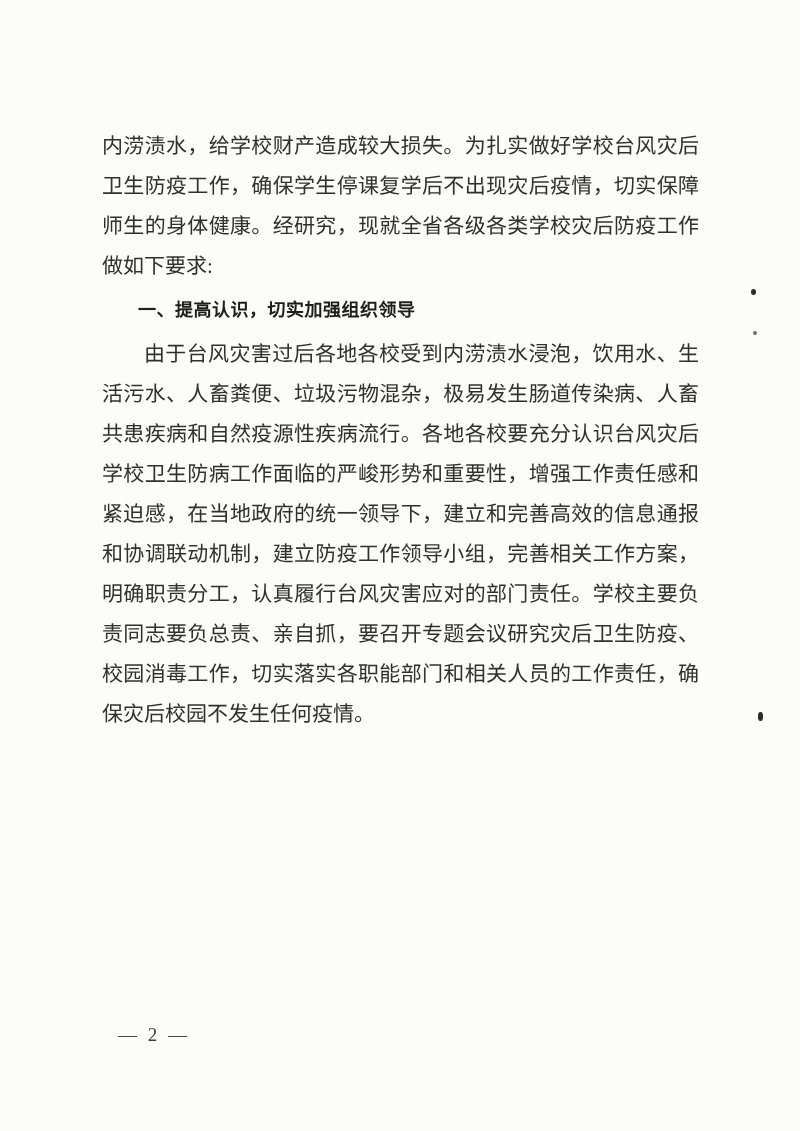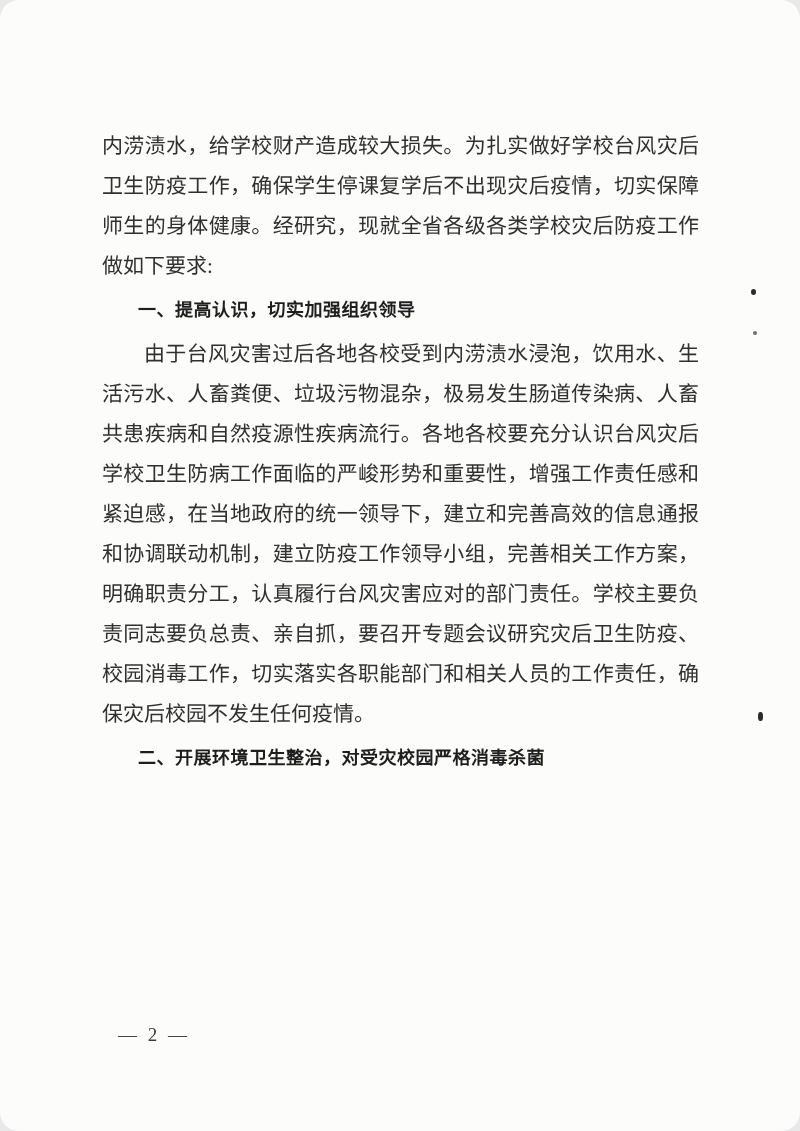--- a/index.html
+++ b/index.html
@@ -9,21 +9,20 @@
   }
   .page {
     position: relative;
     width: 800px;
     height: 1131px;
     margin: 0 auto;
     background: #fcfcfb;
     overflow: hidden;
     font-family: "Liberation Serif", serif;
     color: #303030;
-    border-radius: 19px;
   }
   .content {
     position: absolute;
     top: 126px;
     left: 102px;
     width: 597px;
   }
   .para {
     margin: 0;
     font-size: 21px;
@@ -70,21 +69,20 @@
 
 <div class="page">
 
   <main class="content">
     <p class="para no-indent">内涝渍水，给学校财产造成较大损失。为扎实做好学校台风灾后卫生防疫工作，确保学生停课复学后不出现灾后疫情，切实保障师生的身体健康。经研究，现就全省各级各类学校灾后防疫工作做如下要求:</p>
 
     <h2 class="heading">一、提高认识，切实加强组织领导</h2>
 
     <p class="para">由于台风灾害过后各地各校受到内涝渍水浸泡，饮用水、生活污水、人畜粪便、垃圾污物混杂，极易发生肠道传染病、人畜共患疾病和自然疫源性疾病流行。各地各校要充分认识台风灾后学校卫生防病工作面临的严峻形势和重要性，增强工作责任感和紧迫感，在当地政府的统一领导下，建立和完善高效的信息通报和协调联动机制，建立防疫工作领导小组，完善相关工作方案，明确职责分工，认真履行台风灾害应对的部门责任。学校主要负责同志要负总责、亲自抓，要召开专题会议研究灾后卫生防疫、校园消毒工作，切实落实各职能部门和相关人员的工作责任，确保灾后校园不发生任何疫情。</p>
 
-    <h2 class="heading">二、开展环境卫生整治，对受灾校园严格消毒杀菌</h2>
 
   </main>
 
   <div class="page-footer">— 2 —</div>
 
   <div class="speckle speckle-1"></div>
   <div class="speckle speckle-2"></div>
   <div class="speckle speckle-3"></div>
 
 </div>

